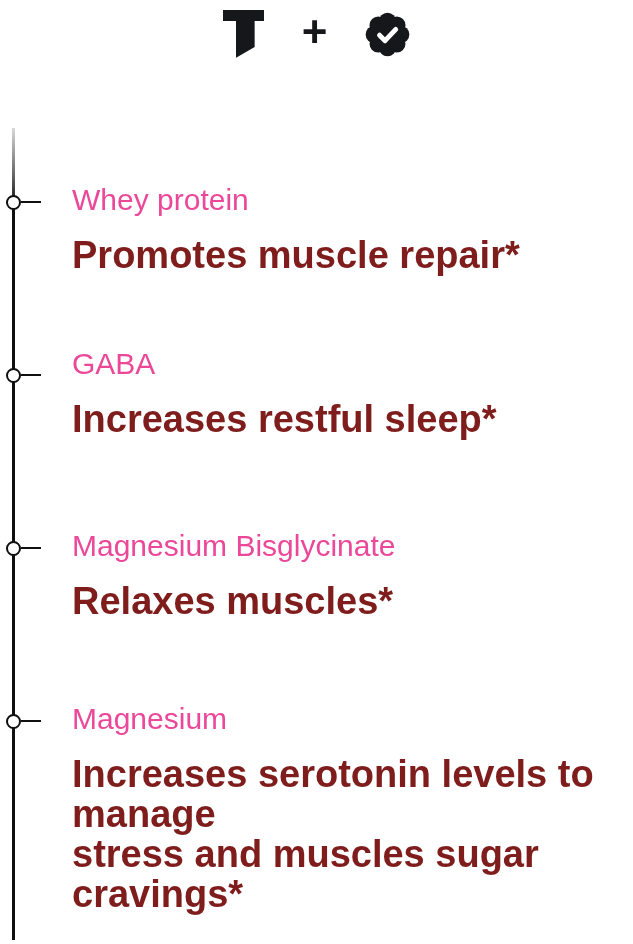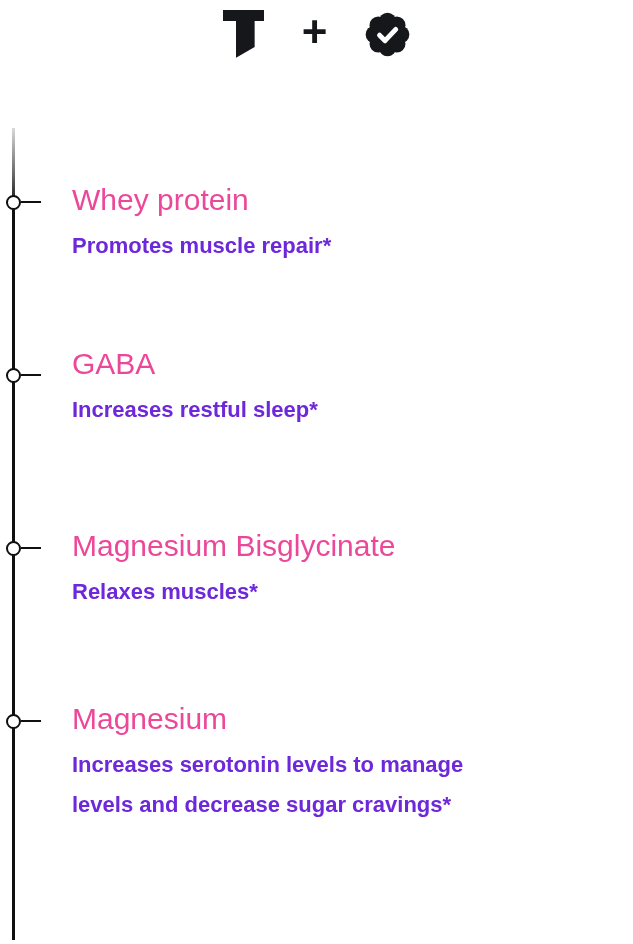--- a/index.html
+++ b/index.html
@@ -68,25 +68,25 @@
     left: 72px;
     width: 556px;
   }
   .item-title {
     font-size: 30px;
     line-height: 40px;
     font-weight: 400;
     color: #ec4899;
   }
   .item-benefit {
-    margin-top: 6px;
-    font-size: 22px;
+    margin-top: 15px;
+    font-size: 38px;
     line-height: 40px;
     font-weight: 700;
-    color: #6d28d9;
+    color: #7f1d1d;
     white-space: pre-line;
   }
 </style>
 </head>
 <body>
 
 <div class="canvas">
 
   <div class="logo-row">
     <div class="t-logo" title="">
@@ -135,16 +135,16 @@
   </div>
 
   <div class="item" style="top:526px">
     <div class="item-title">Magnesium Bisglycinate</div>
     <div class="item-benefit">Relaxes muscles*</div>
   </div>
 
   <div class="item" style="top:699px">
     <div class="item-title">Magnesium</div>
     <div class="item-benefit">Increases serotonin levels to manage
-levels and decrease sugar cravings*</div>
+stress and muscles sugar cravings*</div>
   </div>
 
 </div>
 
 </body></html>

